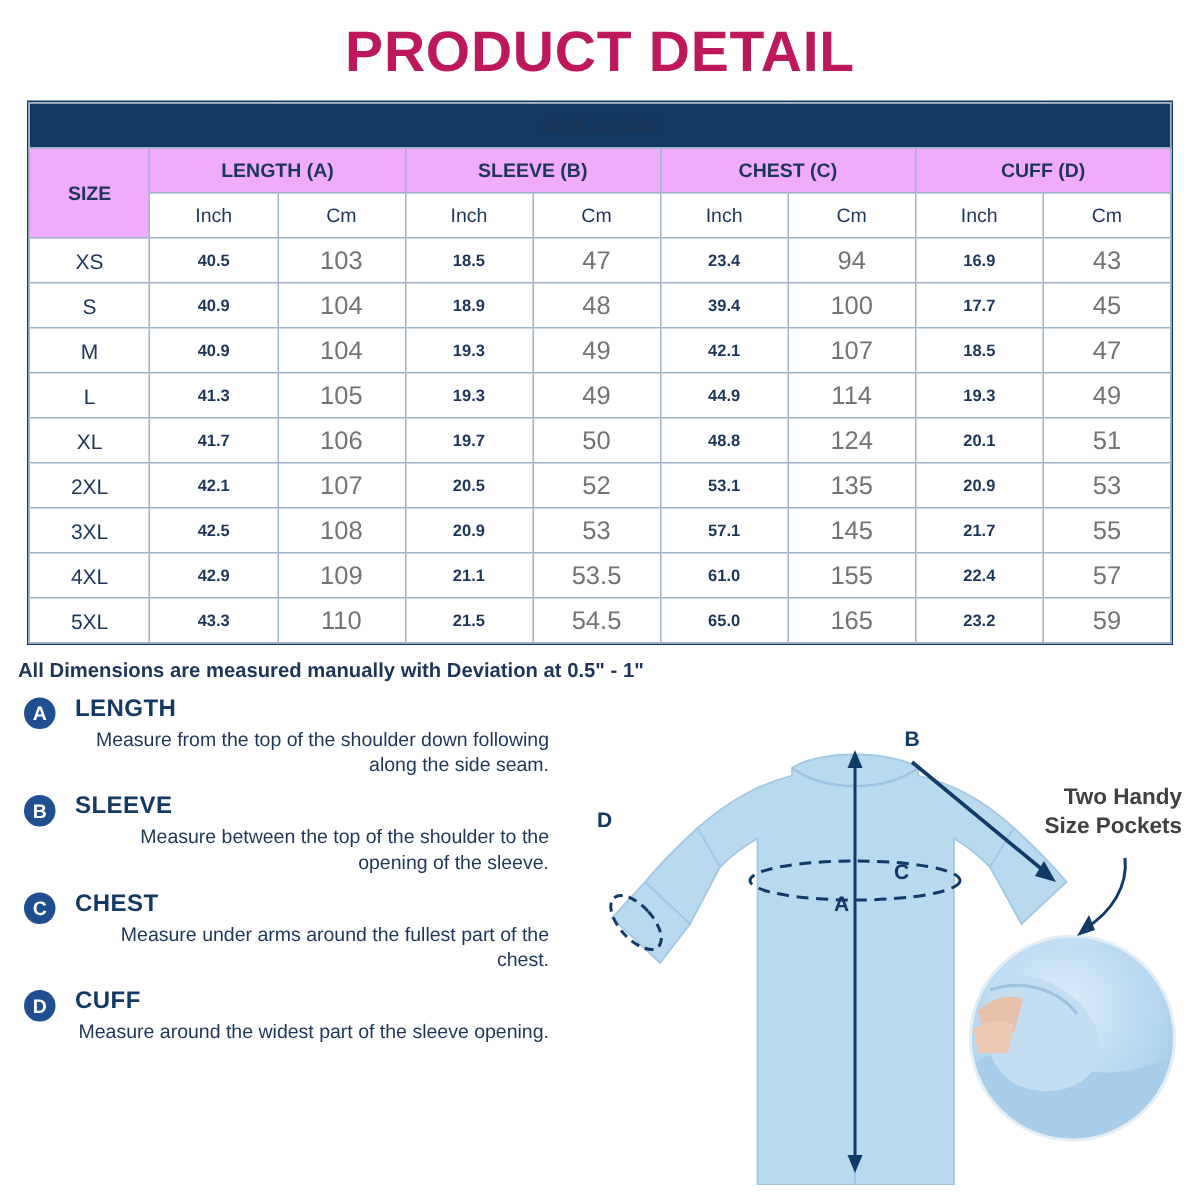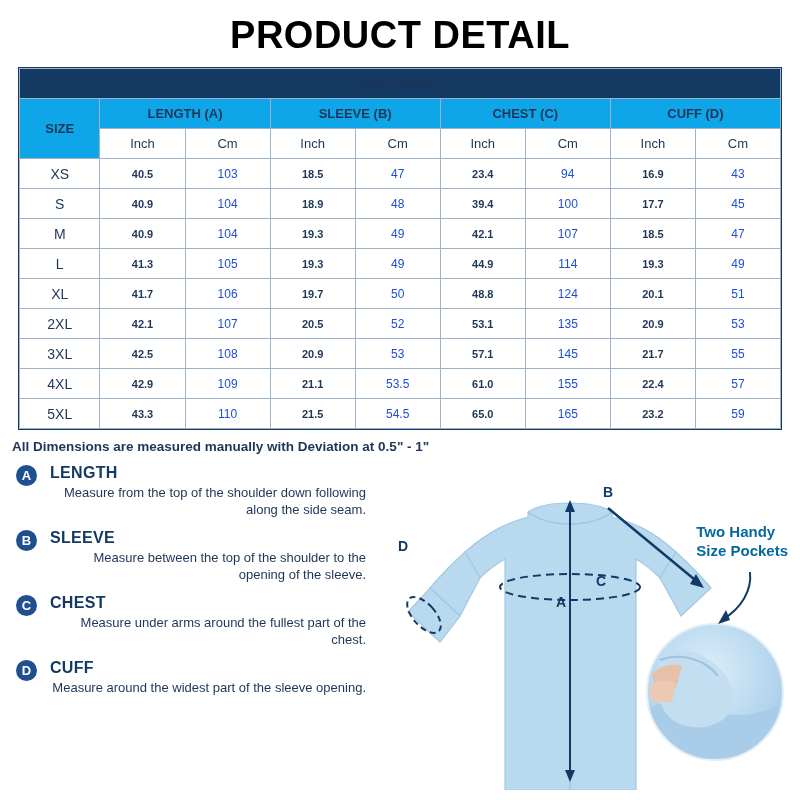--- a/index.html
+++ b/index.html
@@ -21,21 +21,21 @@
     position: relative;
     box-sizing: border-box;
   }
 
   
   .title {
     text-align: center;
     font-size: 38px;
     font-weight: bold;
     letter-spacing: 0.5px;
-    color: #000000;
+    color: #be185d;
     padding-top: 14px;
     padding-bottom: 10px;
     font-family: "Liberation Sans", sans-serif;
   }
 
   
   .table-wrap {
     margin: 0 18px;
     border: 1px solid #143a63;
     box-sizing: border-box;
@@ -56,21 +56,21 @@
   .banner-row th {
     background: #143a63;
     color: #ffffff;
     font-size: 20px;
     font-weight: bold;
     height: 32px;
     letter-spacing: 0.5px;
     border: 1px solid #143a63;
   }
   .group-row th {
-    background: #0ea5e9;
+    background: #f0abfc;
     font-size: 16px;
     font-weight: bold;
     color: #143a63;
     height: 30px;
   }
   .unit-row td {
     font-size: 12.5px;
     font-weight: normal;
     color: #2b4a6b;
     height: 26px;
@@ -78,22 +78,22 @@
   tbody tr td.size-cell {
     font-size: 14px;
     color: #1d3557;
   }
   tbody tr td.inch {
     font-weight: bold;
     font-size: 11px;
   }
   tbody tr td.cm {
     font-weight: normal;
-    color: #1d4ed8;
-    font-size: 12px;
+    color: #737373;
+    font-size: 17px;
   }
   .col-size { width: 10.5%; }
   .col-val  { width: 11.1%; }
 
   .note {
     text-align: left;
     font-size: 13.5px;
     font-weight: bold;
     color: #1d3557;
     margin: 9px 0 6px 0;
@@ -150,24 +150,24 @@
     position: absolute;
     left: 360px;
     top: 0;
     width: 440px;
     height: 330px;
   }
   .pocket-text {
     position: absolute;
     right: 12px;
     top: 62px;
-    text-align: left;
+    text-align: right;
     font-size: 15px;
     font-weight: bold;
-    color: #0369a1;
+    color: #404040;
     line-height: 19px;
   }
   .marker {
     position: absolute;
     font-size: 14px;
     font-weight: bold;
     color: #123a66;
   }
 </style>
 </head>

